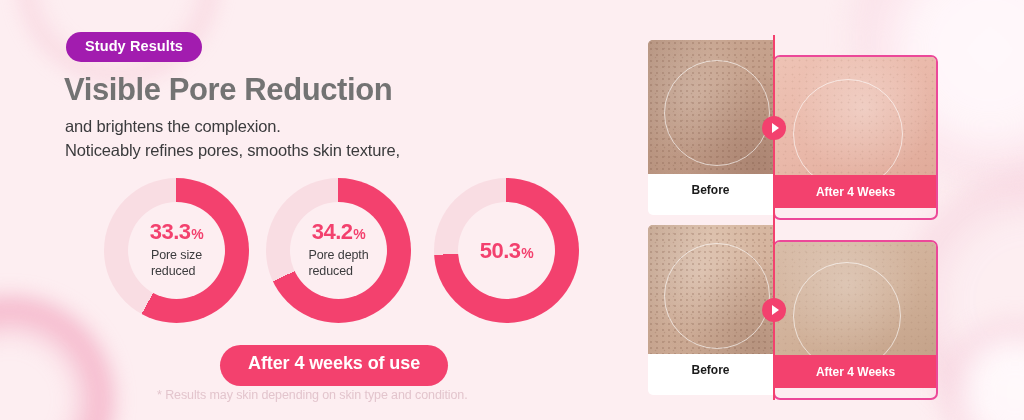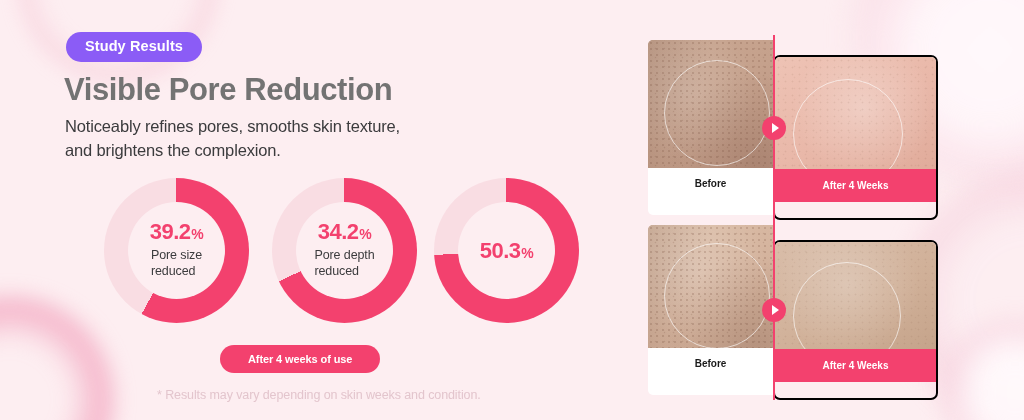--- a/index.html
+++ b/index.html
@@ -27,21 +27,21 @@
       filter:blur(13px);}
   .b5{width:150px;height:150px;left:940px;top:318px;
       background:radial-gradient(circle at 50% 50%, rgba(255,250,252,.9) 34%, rgba(244,193,211,.4) 68%, rgba(253,238,243,0) 92%);
       filter:blur(10px);}
 
   
   .left{position:absolute;left:0;top:0;width:600px;height:420px;}
 
   .badge{
     position:absolute;left:66px;top:32px;
-    background:#8b5cf6;color:#fff;
+    background:#a21caf;color:#fff;
     font-size:14.5px;font-weight:bold;
     padding:7px 19px 8px;border-radius:20px;
     letter-spacing:.1px;line-height:1;
   }
 
   .headline{
     position:absolute;left:64px;top:73px;
     color:#737373;font-size:31px;font-weight:bold;
     letter-spacing:-.4px;line-height:1.1;white-space:nowrap;
   }
@@ -49,67 +49,67 @@
   .subcopy{
     position:absolute;left:65px;top:114px;
     color:#3b3b3d;font-size:16.5px;line-height:1.48;
     letter-spacing:-.15px;
   }
 
   
   .donuts{position:absolute;left:104px;top:178px;width:480px;height:145px;}
   .donut{position:absolute;width:145px;height:145px;top:0;}
   .donut.d0{left:0;}
-  .donut.d1{left:168px;}
+  .donut.d1{left:162px;}
   .donut.d2{left:330px;}
   .donut .ring{position:absolute;inset:0;border-radius:50%;}
   .donut .hole{
     position:absolute;left:24px;top:24px;right:24px;bottom:24px;
     border-radius:50%;background:#fdeef1;
     display:flex;flex-direction:column;align-items:center;justify-content:center;
   }
   .pct{color:#f3416e;font-size:22px;font-weight:bold;letter-spacing:-.6px;line-height:1;
        display:flex;align-items:baseline;}
   .pct .sym{font-size:14px;font-weight:bold;margin-left:1px;}
   .dlabel{margin-top:5px;color:#3b3b3d;font-size:12.5px;line-height:1.25;
           letter-spacing:-.1px;}
 
   
   .pill{
     position:absolute;left:220px;top:345px;
     background:#f3416e;color:#fff;
-    font-size:11px;font-weight:bold;
-    padding:9px 28px 8px;border-radius:22px;line-height:1;
+    font-size:18px;font-weight:bold;
+    padding:9px 28px 14px;border-radius:22px;line-height:1;
     letter-spacing:-.1px;
   }
   .note{
     position:absolute;left:157px;top:388px;
     color:#e3c5cd;font-size:12.5px;letter-spacing:-.1px;
   }
 
   
   .panels{position:absolute;left:648px;top:0;width:296px;height:420px;}
   .panel{position:absolute;left:0;width:290px;}
   .panel.p0{top:40px;height:175px;}
   .panel.p1{top:225px;height:170px;}
 
   .half{position:absolute;top:0;bottom:0;overflow:hidden;}
   .half.before{left:0;width:125px;border-radius:5px 0 0 5px;background:#fff;}
   .half.after{left:125px;width:165px;}
 
   .photo{position:absolute;left:0;right:0;top:0;overflow:hidden;}
-  .cap{position:absolute;left:0;right:0;bottom:16px;display:flex;
-       align-items:center;justify-content:center;font-size:10px;font-weight:bold;}
+  .cap{position:absolute;left:0;right:0;bottom:10px;display:flex;
+       align-items:center;justify-content:center;font-size:12px;font-weight:bold;}
 
   .before .photo{bottom:31px;background:#cbab98;}
   .before .cap{height:31px;background:#fff;color:#1b1b1b;border-radius:0 0 0 5px;}
 
   .after{
     top:-5px;bottom:-5px;
-    border:2px solid #000000;border-radius:7px;
+    border:2px solid #ec4899;border-radius:7px;
     box-sizing:border-box;overflow:hidden;margin-top:20px;
   }
   .after .photo{bottom:33px;background:#e8bdb0;}
   .after .cap{height:33px;background:#f3416e;color:#fff;}
 
   
   .skin{position:absolute;inset:0;}
   .skinA{background:
     radial-gradient(circle at 30% 35%, rgba(255,255,255,.18), rgba(0,0,0,0) 55%),
     linear-gradient(145deg,#c9a792 0%,#c5a18c 45%,#bb9380 100%);}
@@ -154,31 +154,31 @@
   <div class="bubble b4"></div>
   <div class="bubble b5"></div>
 
   <div class="left">
 
     <div class="badge">Study Results</div>
 
     <div class="headline">Visible Pore Reduction</div>
 
     <div class="subcopy">
+      <div>and brightens the complexion.</div>
       <div>Noticeably refines pores, smooths skin texture,</div>
-      <div>and brightens the complexion.</div>
     </div>
 
     <div class="donuts">
 
       <div class="donut d0">
         <div class="ring" id="ring0" style="background: conic-gradient(rgb(243, 65, 110) 0deg, rgb(243, 65, 110) 208.8deg, rgb(249, 221, 227) 208.8deg, rgb(249, 221, 227) 360deg);"></div>
         <div class="hole">
           <div class="pct">
-            <span>39.2</span>
+            <span>33.3</span>
             <span class="sym">%</span>
           </div>
           <div class="dlabel">
             <div>Pore size</div>
             <div>reduced</div>
           </div>
         </div>
       </div>
 
       <div class="donut d1">
@@ -201,21 +201,21 @@
           <div class="pct">
             <span>50.3</span>
             <span class="sym">%</span>
           </div>
         </div>
       </div>
 
     </div>
 
     <div class="pill">After 4 weeks of use</div>
-    <div class="note">* Results may vary depending on skin weeks and condition.</div>
+    <div class="note">* Results may skin depending on skin type and condition.</div>
   </div>
 
   <div class="panels">
 
     <div class="panel p0">
       <div class="half before">
         <div class="photo">
           <div class="skin skinA"></div>
           <div class="pores"></div>
           <div class="shade"></div>

